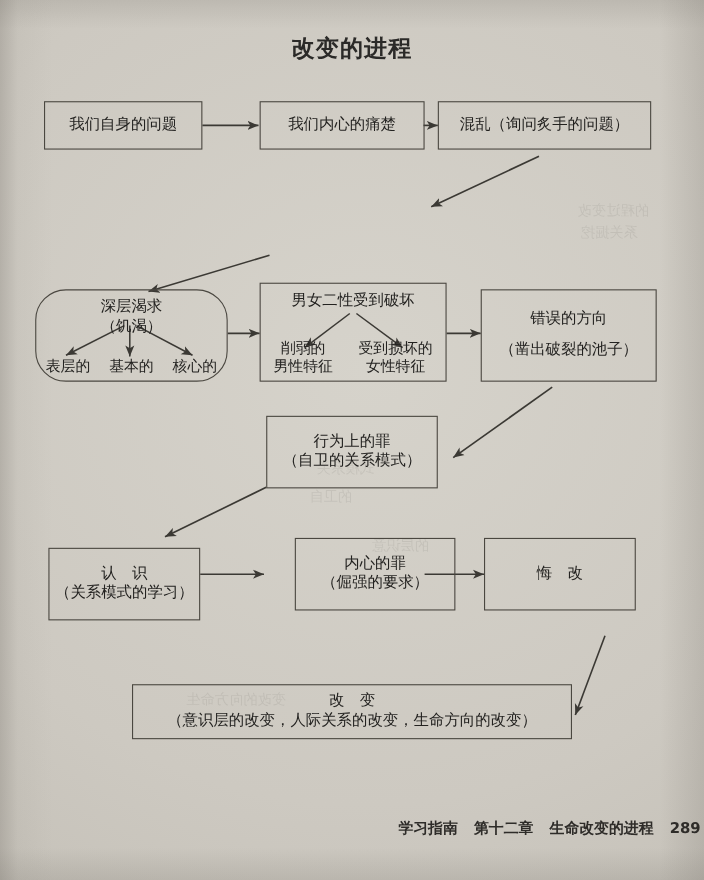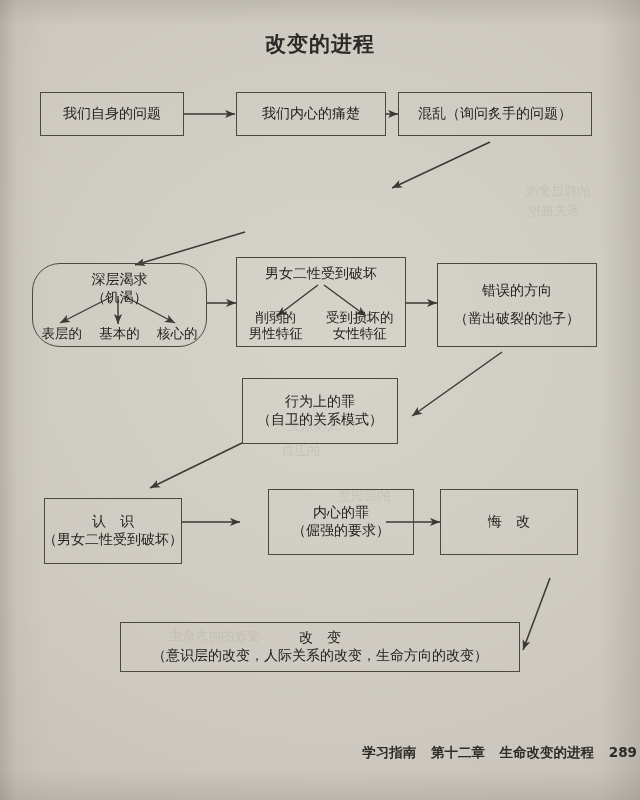--- a/index.html
+++ b/index.html
@@ -223,21 +223,21 @@
       <span class="ln">（凿出破裂的池子）</span>
     </div>
 
     <div class="box" style="left:242px; top:378px; width:156px; height:66px;">
       <span class="ln">行为上的罪</span>
       <span class="ln">（自卫的关系模式）</span>
     </div>
 
     <div class="box" style="left:44px; top:498px; width:138px; height:66px;">
       <span class="ln">认　识</span>
-      <span class="ln">（男女二性受到破坏）</span>
+      <span class="ln">（关系模式的学习）</span>
     </div>
 
     <div class="box" style="left:240px; top:489px; width:146px; height:66px;margin-left:28px;">
       <span class="ln">内心的罪</span>
       <span class="ln">（倔强的要求）</span>
     </div>
 
     <div class="box" style="left:120px; top:622px; width:400px; height:50px;">
       <span class="ln">改　变</span>
       <span class="ln">（意识层的改变，人际关系的改变，生命方向的改变）</span>

